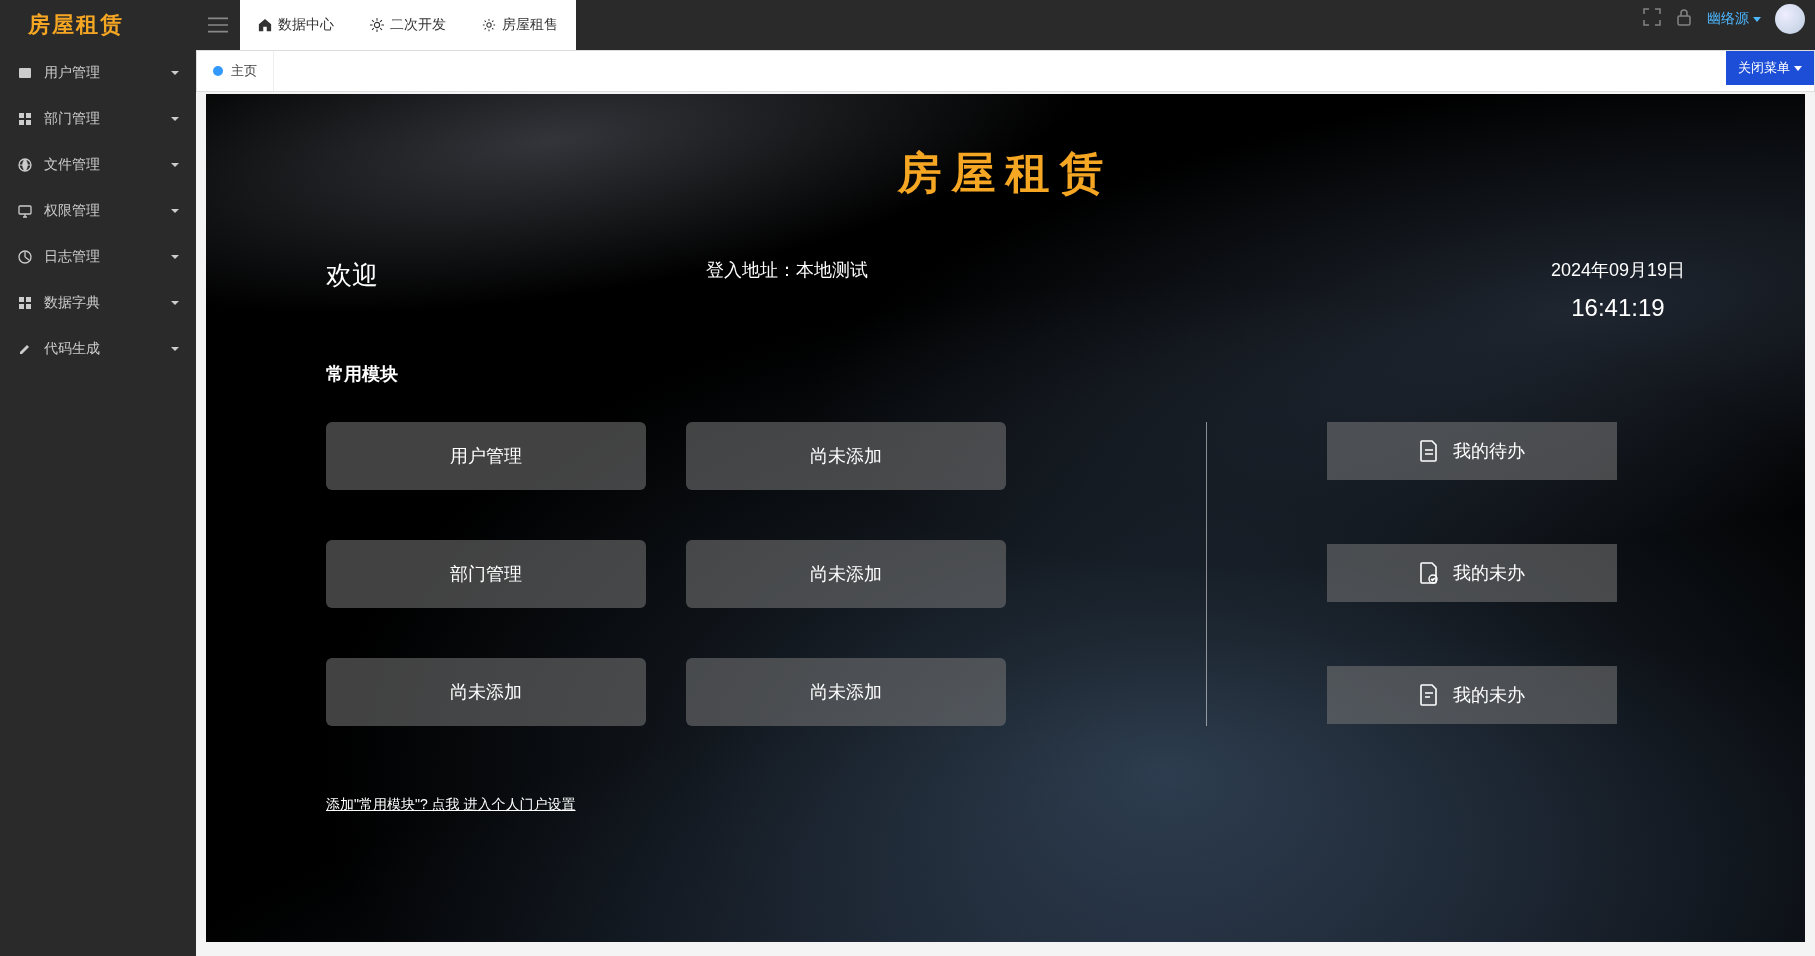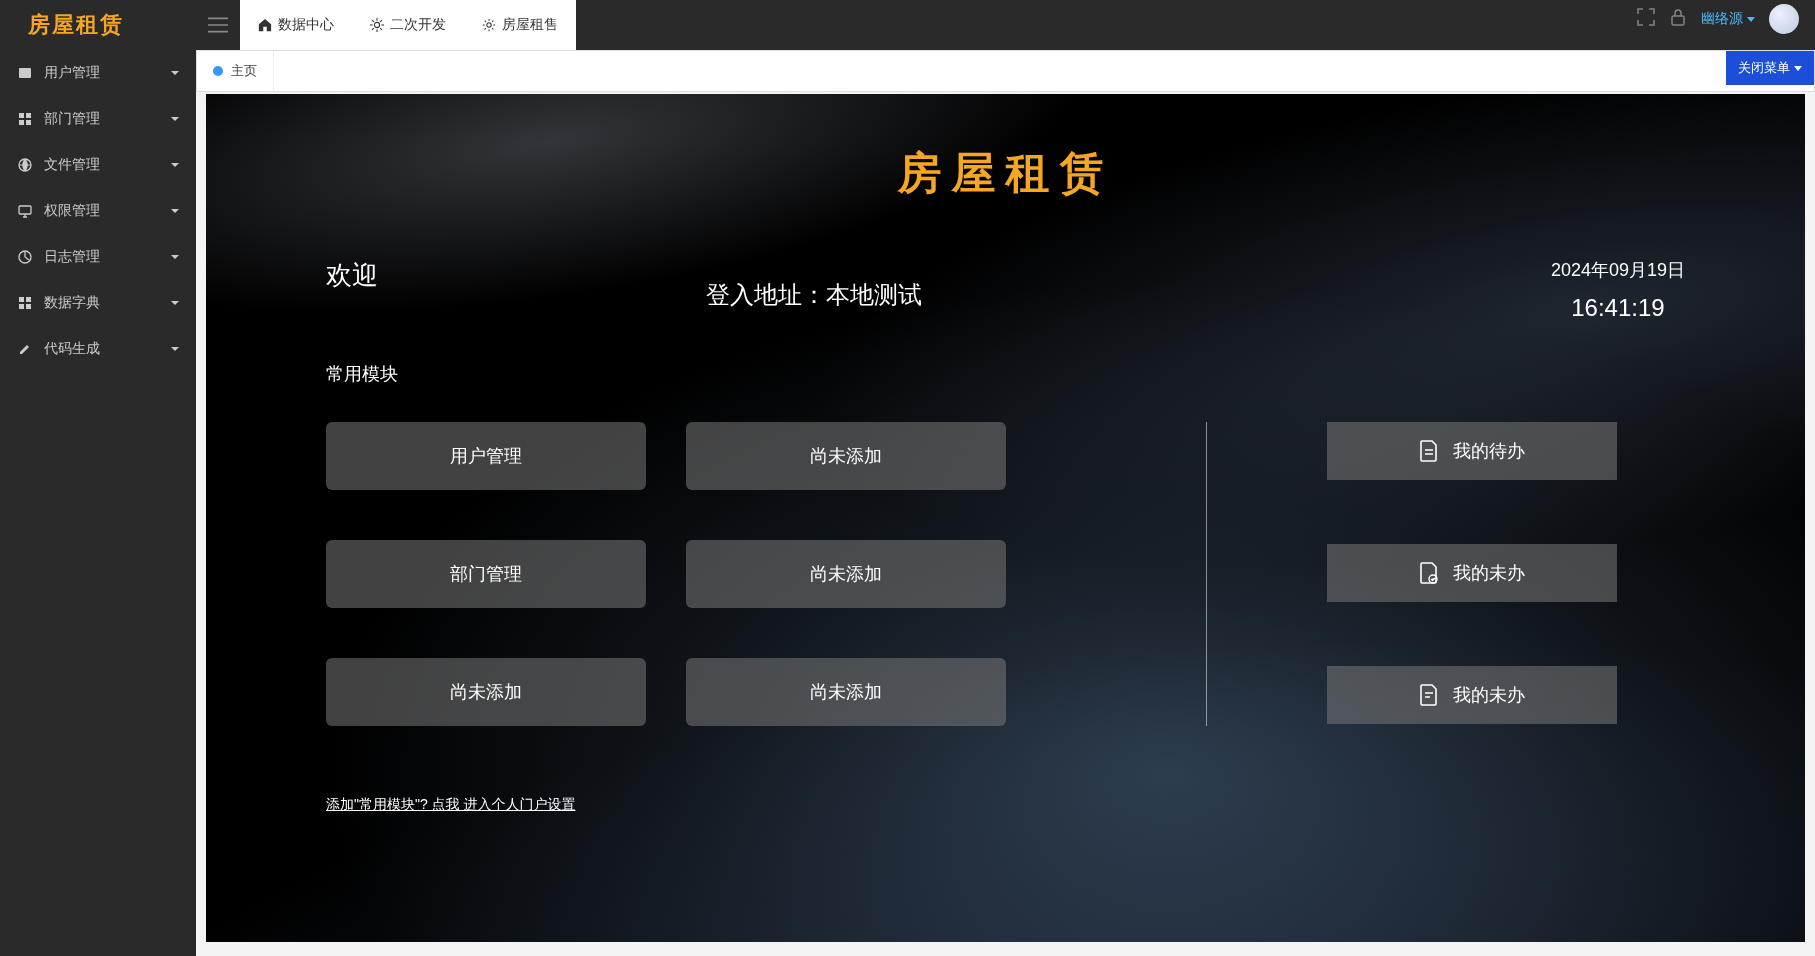--- a/index.html
+++ b/index.html
@@ -6,21 +6,21 @@
 body { font-family: "Microsoft YaHei", Arial, sans-serif; background: #1e1e1e; width: 1815px; height: 956px; overflow: hidden; }
 
 
 .header { height: 50px; background: #2a2a2a; display: flex; align-items: center; position: relative; }
 .logo { color: #f5a623; font-size: 22px; font-weight: bold; padding: 0 28px; width: 196px; letter-spacing: 2px; }
 .menu-toggle { width: 44px; height: 50px; display: flex; align-items: center; justify-content: center; cursor: pointer; }
 .menu-toggle svg { width: 20px; height: 16px; }
 .tabs-row { display: flex; height: 50px; background: #fff; }
 .tab-item { display: flex; align-items: center; padding: 0 18px; height: 50px; font-size: 14px; color: #333; cursor: pointer; gap: 6px; }
 .tab-item svg { width: 14px; height: 14px; }
-.header-right { position: absolute; right: 16px; top: 0; height: 38px; display: flex; align-items: center; gap: 14px; }
+.header-right { position: absolute; right: 10px; top: 0; height: 38px; display: flex; align-items: center; gap: 14px; }
 .header-icon { cursor: pointer; opacity: 0.7; }
 .header-icon svg { width: 18px; height: 18px; }
 .username { color: #4db8ff; font-size: 14px; cursor: pointer; display: flex; align-items: center; gap: 4px; }
 .avatar { width: 30px; height: 30px; border-radius: 50%; background: radial-gradient(circle at 35% 35%, #eef, #bcd); cursor: pointer; }
 
 
 .sidebar { position: absolute; left: 0; top: 50px; bottom: 0; width: 196px; background: #2a2a2a; }
 .sidebar-item { display: flex; align-items: center; height: 46px; padding: 0 18px; color: #ccc; font-size: 14px; cursor: pointer; position: relative; }
 .sidebar-item svg.side-icon { width: 14px; height: 14px; margin-right: 12px; fill: #ccc; }
 .sidebar-item svg.chev { position: absolute; right: 16px; width: 10px; height: 10px; }
@@ -42,26 +42,26 @@
   radial-gradient(ellipse 900px 260px at 30% 15%, rgba(200,210,230,0.25), transparent 60%),
   radial-gradient(ellipse 1200px 360px at 80% 40%, rgba(90,110,140,0.35), transparent 65%),
   radial-gradient(ellipse 1500px 500px at 50% 90%, rgba(60,80,110,0.4), transparent 70%);
   transform: rotate(-8deg); }
 .content-inner { position: relative; z-index: 2; }
 
 .big-title { text-align: center; color: #f5a623; font-size: 44px; font-weight: bold; letter-spacing: 10px; padding-top: 50px; }
 
 .info-row { display: flex; align-items: flex-start; margin-top: 55px; padding: 0 120px; }
 .welcome { color: #fff; font-size: 26px; width: 380px; }
-.login-addr { color: #fff; font-size: 24px; margin-top: 21px; }
+.login-addr { color: #fff; font-size: 18px; margin-top: 0; }
 .datetime { margin-left: auto; color: #fff; text-align: center; }
 .date-line { font-size: 18px; }
 .time-line { font-size: 24px; margin-top: 12px; }
 
-.sub-title { color: #fff; font-size: 18px; margin: 40px 8px 0 120px; }
+.sub-title { color: #fff; font-size: 18px; margin: 40px 8px 0 120px; font-weight: bold; }
 
 .grid-area { display: flex; margin-top: 36px; padding: 0 120px; }
 .module-grid { display: grid; grid-template-columns: 320px 320px; grid-auto-rows: 68px; gap: 50px 40px; }
 .module-btn { background: rgba(120,120,120,0.55); border: none; border-radius: 6px; color: #fff; font-size: 18px; cursor: pointer; }
 
 .divider { width: 1px; background: rgba(255,255,255,0.5); margin: 0 120px 0 200px; align-self: stretch; }
 
 .task-col { display: flex; flex-direction: column; gap: 64px; }
 .task-btn { width: 290px; height: 58px; background: rgba(120,120,120,0.55); border: none; border-radius: 0; color: #fff; font-size: 18px; cursor: pointer; display: flex; align-items: center; justify-content: center; gap: 14px; }
 .task-btn svg { width: 20px; height: 22px; fill: #fff; }

